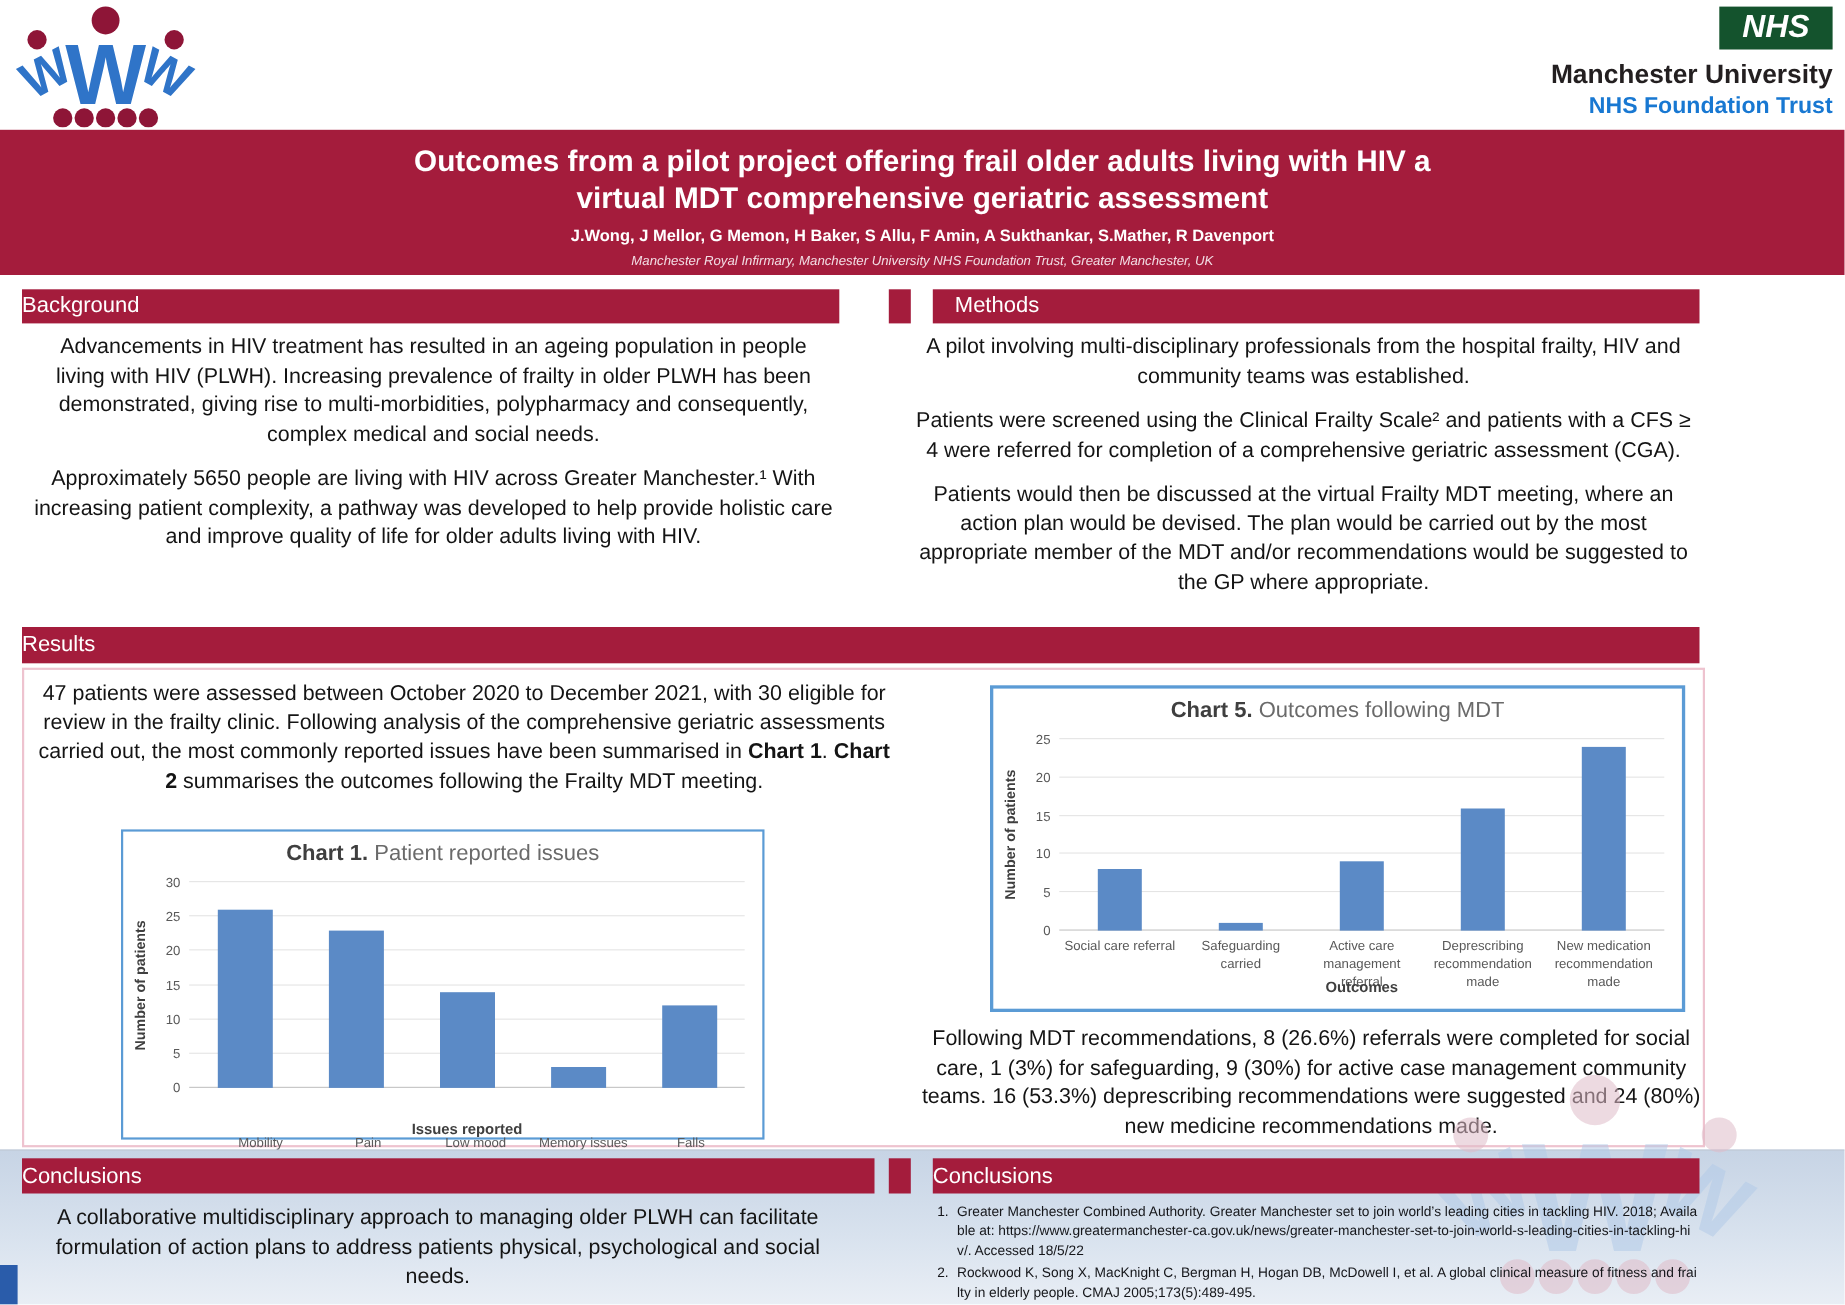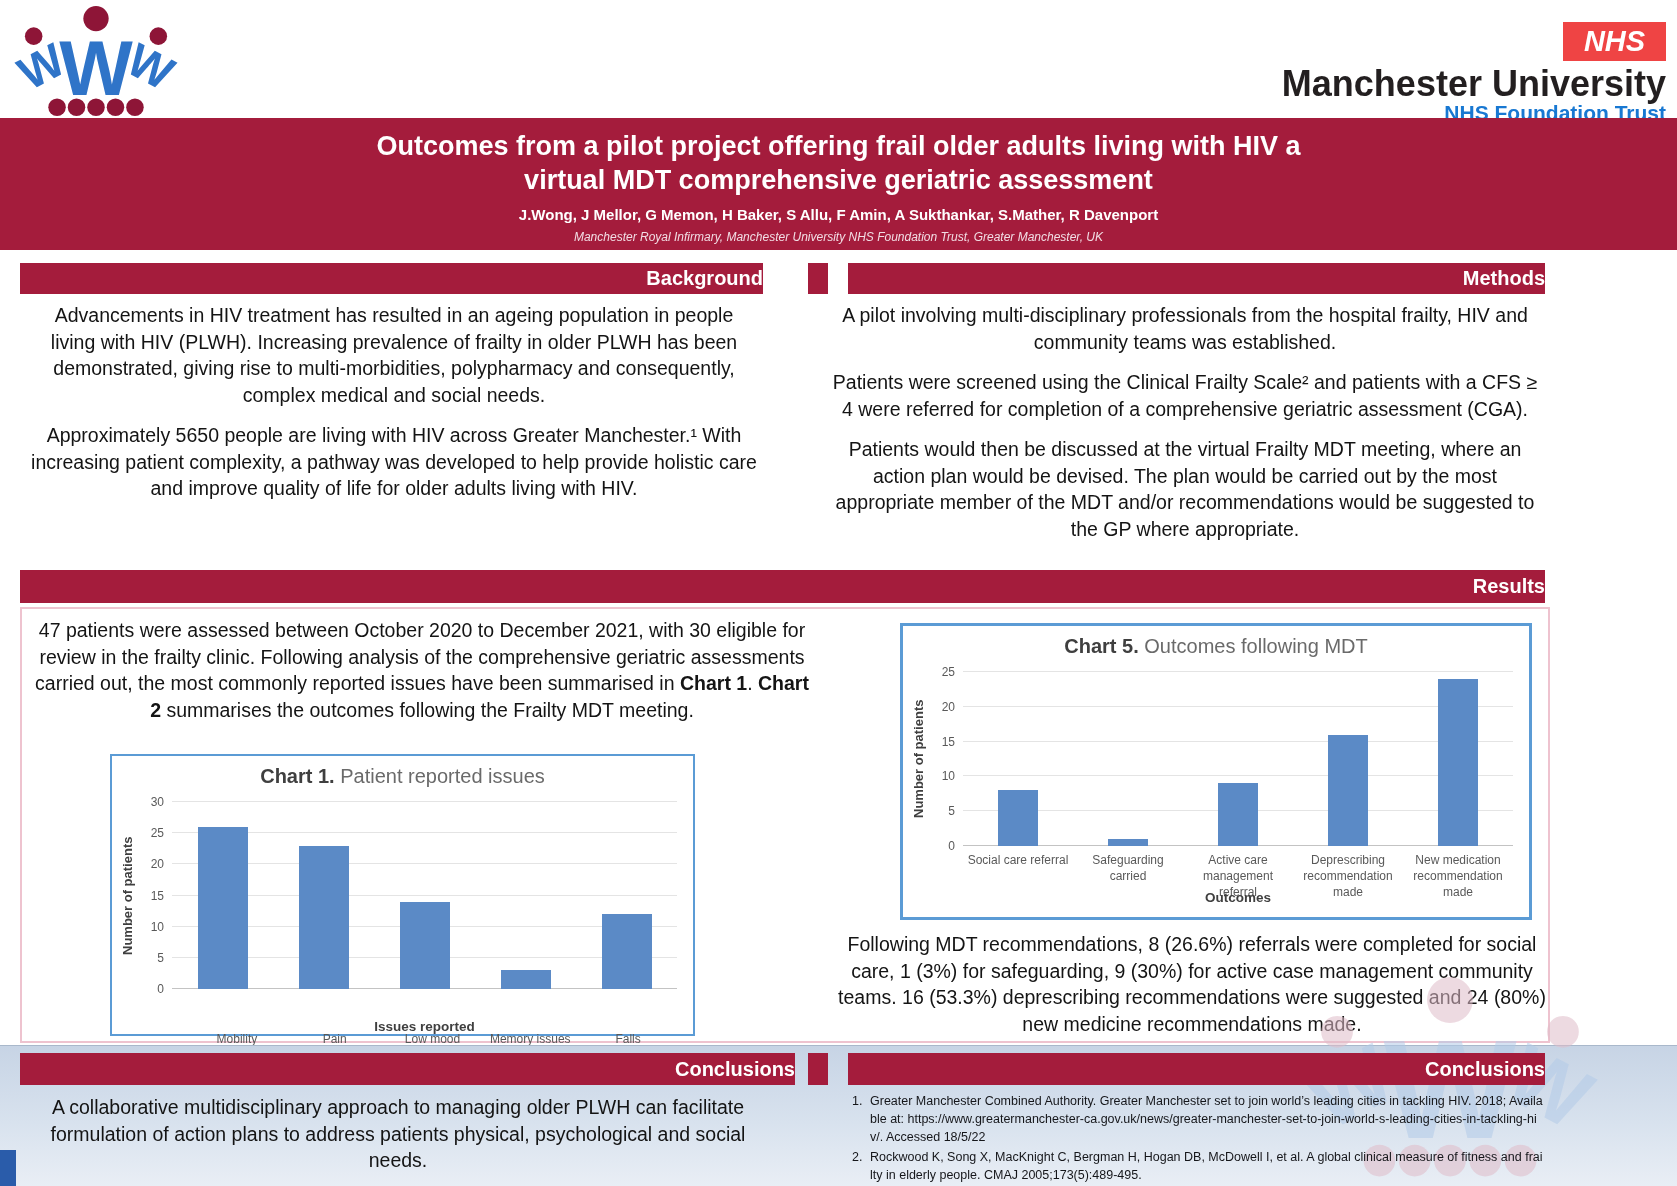--- a/index.html
+++ b/index.html
@@ -8,40 +8,40 @@
     background:#ffffff; font-family:"Liberation Sans", sans-serif; color:#1c1c1c;
   }
   .abs { position:absolute; }
 
   
   .logo-svg { position:absolute; left:12px; top:4px; width:168px; height:112px; }
   .logo-svg .w { fill:#2f74c8; font-weight:bold; font-family:"Liberation Sans",sans-serif; }
   .logo-svg .head { fill:#8e1537; }
   .nhs-brand { position:absolute; right:11px; top:6px; text-align:right; }
   .nhs-box {
-    display:inline-block; background:#ef4444; color:#fff; width:103px; height:39px;
-    text-align:center; font-weight:bold; font-size:29px; line-height:39px; font-style:italic;margin-top:16px;
-  }
-  .org-name { font-size:36px; font-weight:bold; color:#231f20; line-height:33px; margin-top:6px; }
+    display:inline-block; background:#14532d; color:#fff; width:103px; height:39px;
+    text-align:center; font-weight:bold; font-size:29px; line-height:39px; font-style:italic;
+  }
+  .org-name { font-size:24px; font-weight:bold; color:#231f20; line-height:33px; margin-top:6px; }
   .org-sub  { font-size:21px; font-weight:bold; color:#1878d2; line-height:25px; }
 
   
   .title-banner {
     left:0; top:118px; width:1677px; height:132px; background:#a41c3c;
     text-align:center; color:#ffffff;
   }
   .title-line { font-size:27px; font-weight:bold; line-height:34px; }
   .title-line.first { padding-top:11px; }
   .authors { font-size:15px; font-weight:bold; margin-top:9px; }
   .affiliation { font-size:12px; font-style:italic; color:#f2dde4; margin-top:7px; }
 
   
   .hbar {
-    background:#a41c3c; color:#fff; text-align:right;
-    font-weight:bold; font-size:20px;
+    background:#a41c3c; color:#fff; text-align:left;
+    font-weight:normal; font-size:20px;
   }
   .hsq { background:#a41c3c; }
 
   
   .body-text { font-size:19.5px; line-height:26.5px; text-align:center; color:#141414; }
   .body-text p { margin-bottom:14px; }
 
   
   .results-box { left:20px; top:607px; width:1530px; height:436px;
     background:#fff; border:2px solid #eec3cf; }
@@ -109,21 +109,21 @@
 
 <div class="abs title-banner">
   <div class="title-line first">Outcomes from a pilot project offering frail older adults living with HIV a</div>
   <div class="title-line">virtual MDT comprehensive geriatric assessment</div>
   <div class="authors">J.Wong, J Mellor, G Memon, H Baker, S Allu, F Amin, A Sukthankar, S.Mather, R Davenport</div>
   <div class="affiliation">Manchester Royal Infirmary, Manchester University NHS Foundation Trust, Greater Manchester, UK</div>
 </div>
 
 <div class="abs hbar" style="left:20px;top:263px;width:743px;height:31px;line-height:31px;">Background</div>
 <div class="abs hsq" style="left:808px;top:263px;width:20px;height:31px;"></div>
-<div class="abs hbar" style="left:848px;top:263px;width:697px;height:31px;line-height:31px;">Methods</div>
+<div class="abs hbar" style="left:848px;top:263px;width:697px;height:31px;line-height:31px;padding-left:20px;">Methods</div>
 
 <div class="abs body-text" style="left:30px;top:302px;width:728px;">
   <p>Advancements in HIV treatment has resulted in an ageing population in people living with HIV (PLWH). Increasing prevalence of frailty in older PLWH has been demonstrated, giving rise to multi-morbidities, polypharmacy and consequently, complex medical and social needs.</p>
   <p>Approximately 5650 people are living with HIV across Greater Manchester.¹ With increasing patient complexity, a pathway was developed to help provide holistic care and improve quality of life for older adults living with HIV.</p>
 </div>
 
 <div class="abs body-text" style="left:828px;top:302px;width:714px;">
   <p>A pilot involving multi-disciplinary professionals from the hospital frailty, HIV and community teams was established.</p>
   <p>Patients were screened using the Clinical Frailty Scale² and patients with a CFS ≥ 4 were referred for completion of a comprehensive geriatric assessment (CGA).</p>
   <p>Patients would then be discussed at the virtual Frailty MDT meeting, where an action plan would be devised. The plan would be carried out by the most appropriate member of the MDT and/or recommendations would be suggested to the GP where appropriate.</p>

